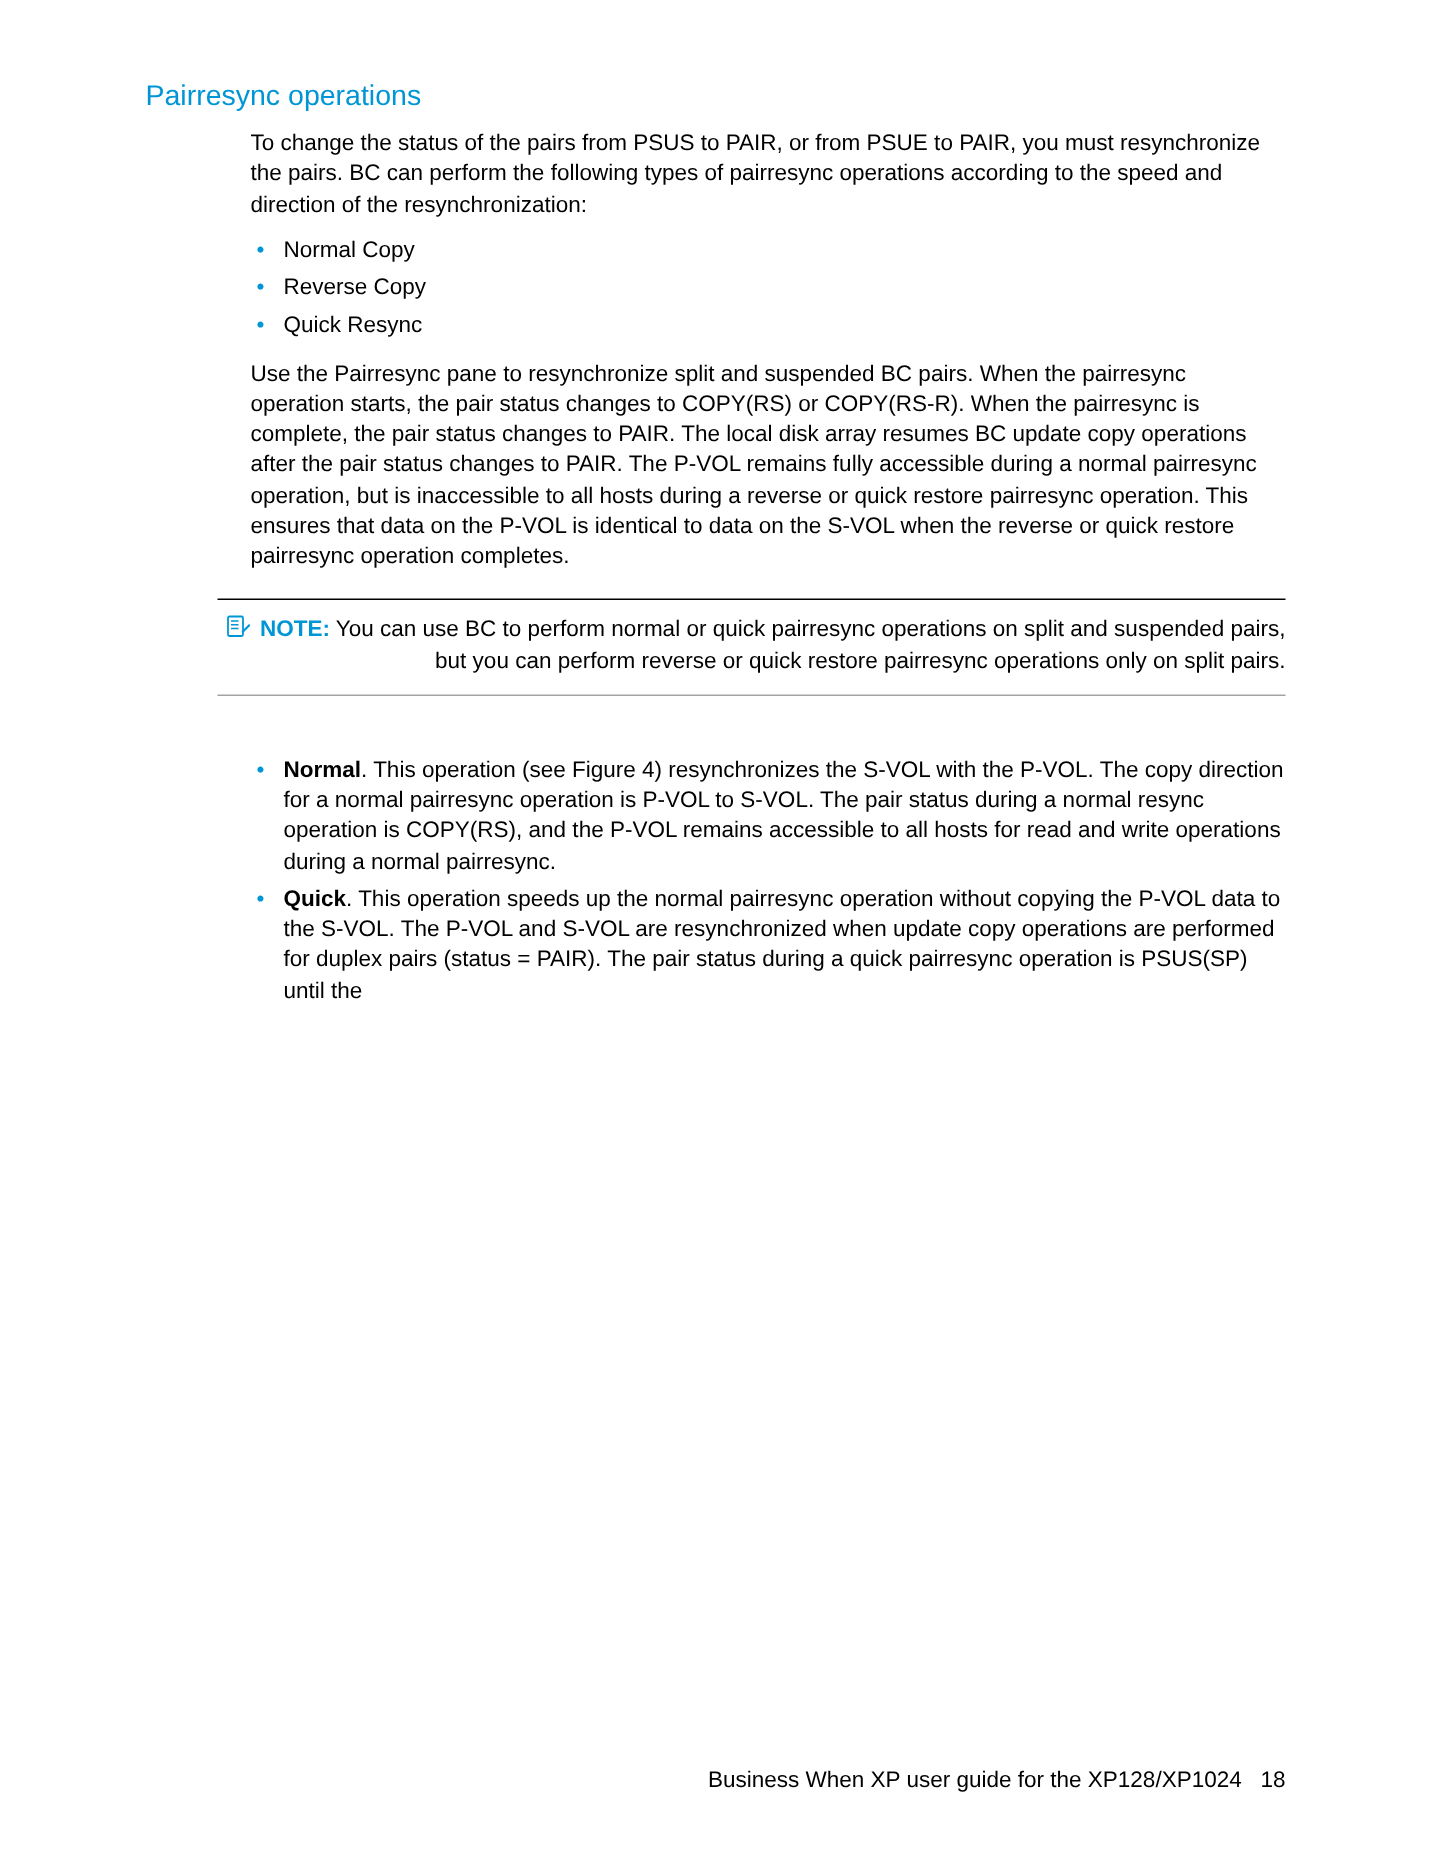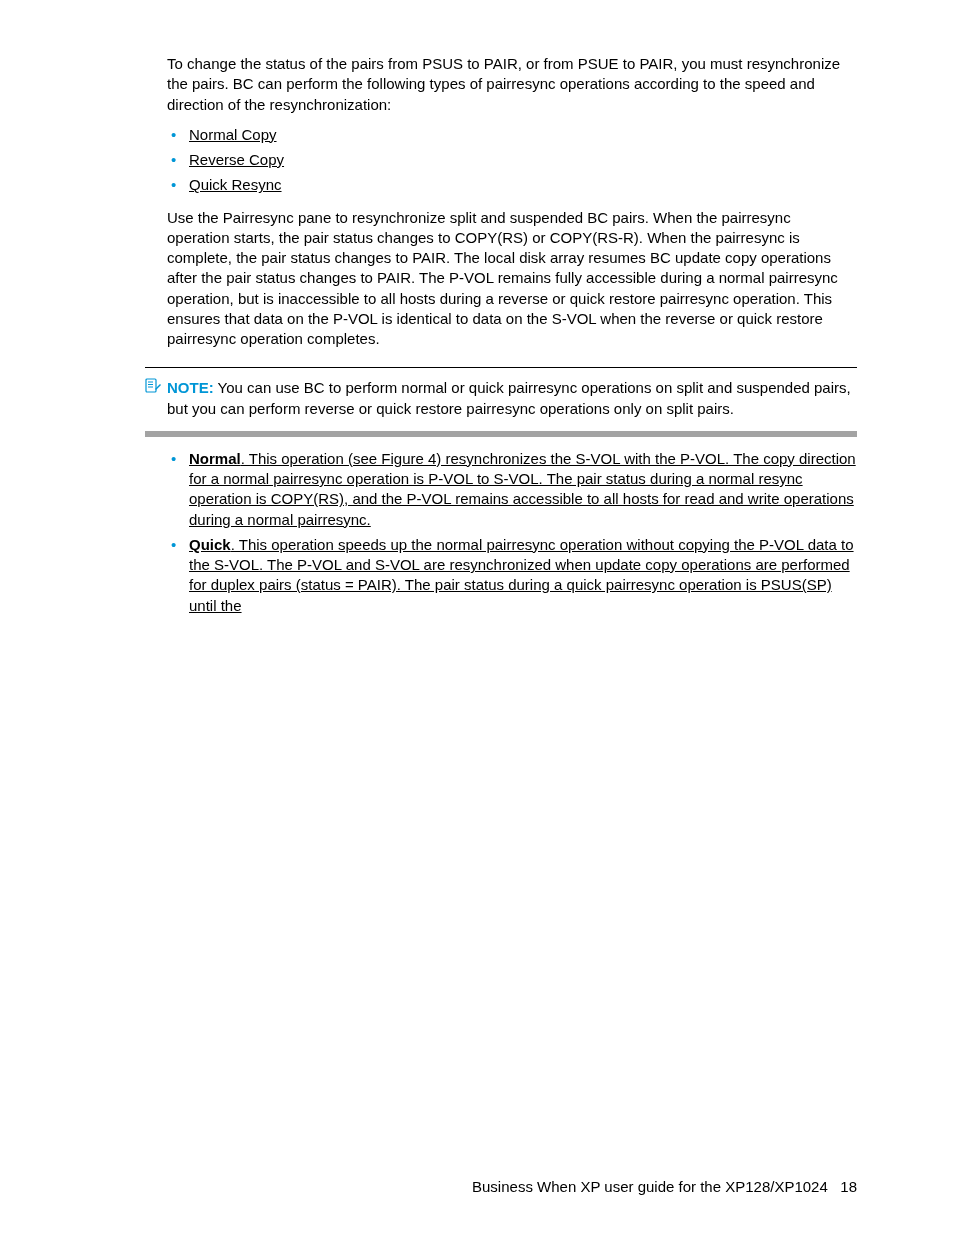--- a/index.html
+++ b/index.html
@@ -31,37 +31,37 @@
   ul.bullets {
     list-style: none;
     margin-left: 70px;
     margin-bottom: 12px;
   }
   ul.bullets li {
     position: relative;
     padding-left: 22px;
     line-height: 1.35;
     margin-bottom: 5px;
-    text-decoration: underline;
   }
   ul.bullets li::before {
     content: "•";
     position: absolute;
     left: 4px;
     color: #0096d6;
     font-size: 15px;
   }
   .note-box {
     margin-left: 48px;
     margin-top: 18px;
-    margin-bottom: 12px;
+    margin-bottom: 40px;
     border-top: 1px solid #000;
-    border-bottom: 6px solid #a3a3a3;
+    border-bottom: 1px solid #a3a3a3;
     padding: 10px 0 12px 0;
     position: relative;
+    text-align: right;
   }
   .note-inner {
     display: flex;
   }
   .note-icon {
     flex: 0 0 22px;
     color: #0096d6;
     font-size: 15px;
     line-height: 1.35;
   }
@@ -80,20 +80,21 @@
     font-size: 15px;
   }
   strong { font-weight: 600; text-align: right; }
   .sec2 { margin-top: 24px; }
 </style>
 </head>
 <body>
 
 <div class="page">
 
+  <h2 class="sec-heading">Pairresync operations</h2>
 
   <p class="body-text">To change the status of the pairs from PSUS to PAIR, or from PSUE to PAIR, you must resynchronize the pairs. BC can perform the following types of pairresync operations according to the speed and direction of the resynchronization:</p>
 
   <ul class="bullets">
     <li>Normal Copy</li>
     <li>Reverse Copy</li>
     <li>Quick Resync</li>
   </ul>
 
   <p class="body-text">Use the Pairresync pane to resynchronize split and suspended BC pairs. When the pairresync operation starts, the pair status changes to COPY(RS) or COPY(RS-R). When the pairresync is complete, the pair status changes to PAIR. The local disk array resumes BC update copy operations after the pair status changes to PAIR. The P-VOL remains fully accessible during a normal pairresync operation, but is inaccessible to all hosts during a reverse or quick restore pairresync operation. This ensures that data on the P-VOL is identical to data on the S-VOL when the reverse or quick restore pairresync operation completes.</p>

